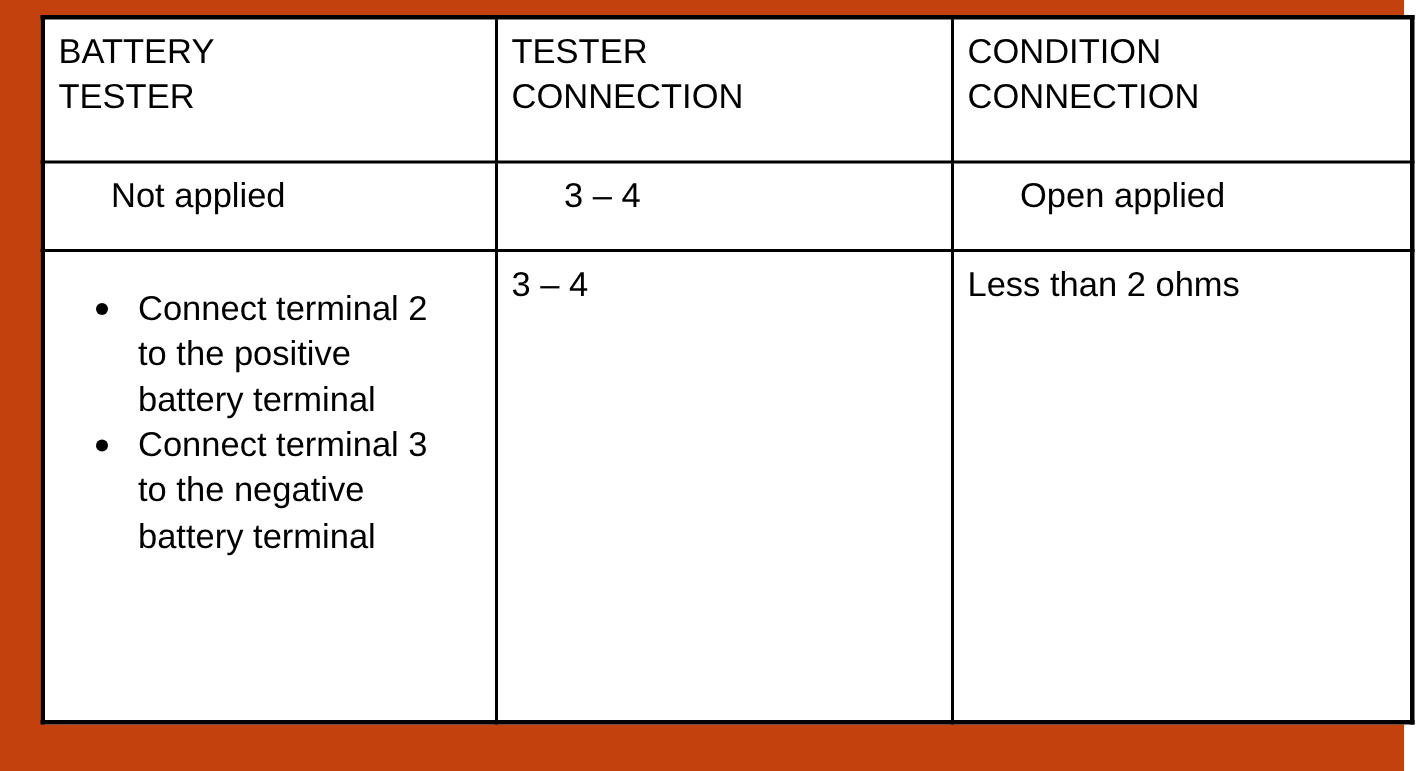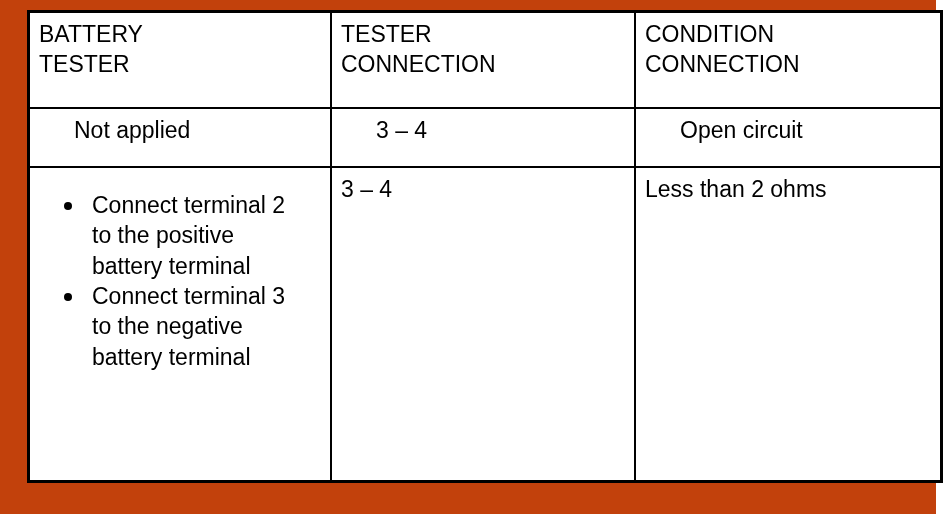--- a/index.html
+++ b/index.html
@@ -125,21 +125,21 @@
       </tr>
 
       <tr class="row-one">
         <td class="col-a">
           <span class="cell-text">Not applied</span>
         </td>
         <td class="col-b">
           <span class="cell-text">3 – 4</span>
         </td>
         <td class="col-c">
-          <span class="cell-text">Open circuit</span>
+          <span class="cell-text">Open applied</span>
         </td>
       </tr>
 
       <tr class="row-two">
         <td class="col-a">
           <ul class="bullet-list">
             <li>
               <span class="bullet-dot"></span>
               <span class="li-text">Connect terminal 2 to the positive battery terminal</span>
             </li>

